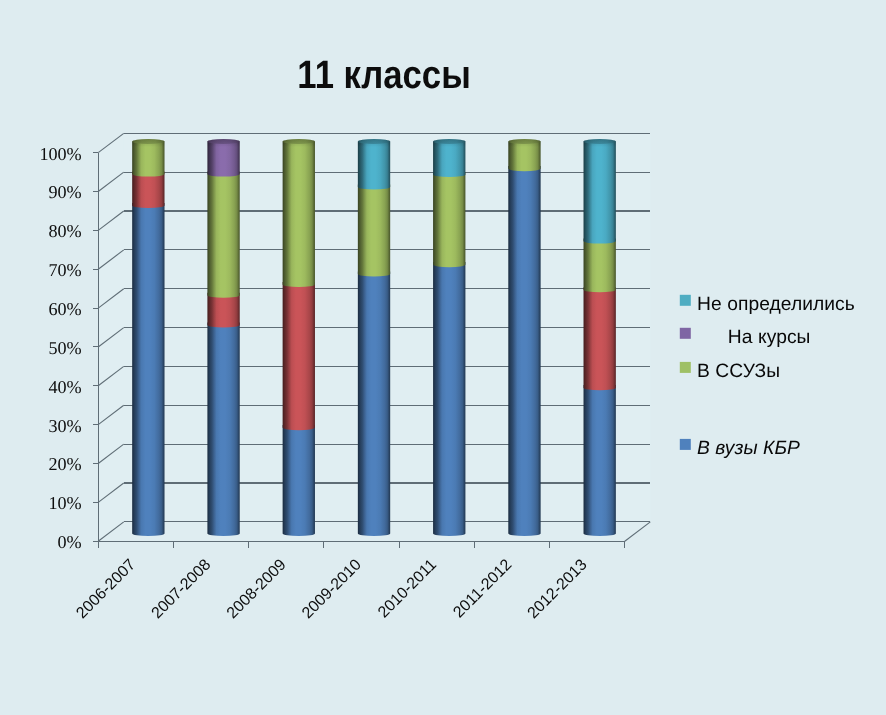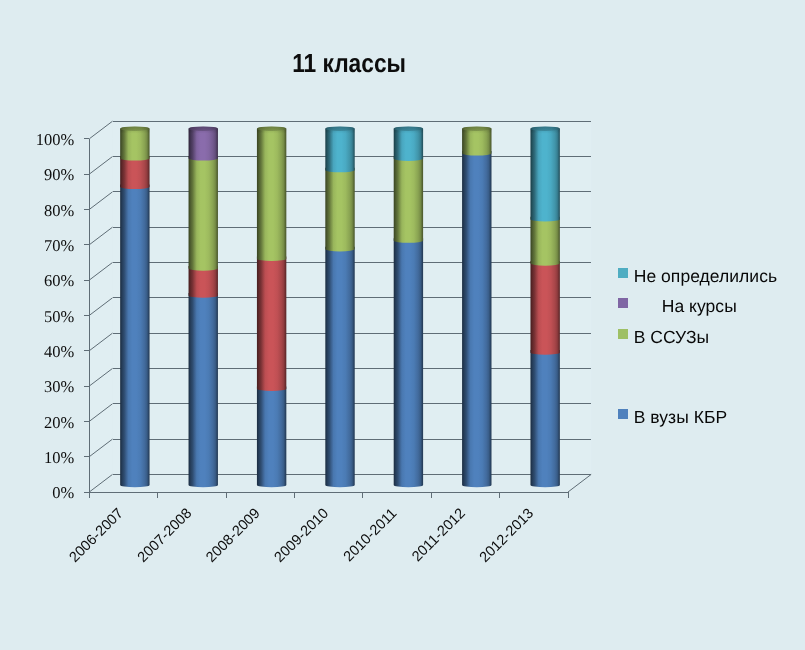--- a/index.html
+++ b/index.html
@@ -1,21 +1,21 @@
 <!DOCTYPE html>
 <html><head>
 <meta charset="utf-8">
 <title>11 классы</title>
 <style>
   html,body{margin:0;padding:0;}
   body{width:805px;height:650px;overflow:hidden;background:#deecf0;-webkit-font-smoothing:antialiased;text-rendering:geometricPrecision;
        font-family:"Liberation Sans",sans-serif;}
   #root{position:relative;width:805px;height:650px;background:#deecf0;}
   #chart-title{position:absolute;left:0;top:50px;width:698px;text-align:center;
-       font-size:26px;font-weight:bold;color:#0d0d0d;line-height:1;z-index:5;}
+       font-size:36px;font-weight:bold;color:#0d0d0d;line-height:1;z-index:5;}
   #chart-title span{display:inline-block;transform:scaleX(0.875);transform-origin:center;}
   #plot{position:absolute;left:0;top:0;z-index:1;}
   .axtick{font-family:"Liberation Serif",serif;font-size:16.5px;fill:#0d0d0d;}
   .catlbl{font-family:"Liberation Sans",sans-serif;font-size:14.5px;fill:#0d0d0d;}
   #legend{position:absolute;left:0;top:0;width:805px;height:650px;z-index:4;}
   .legend-row{position:absolute;left:618px;display:flex;align-items:flex-start;height:20px;}
   .legend-swatch{display:inline-block;flex:none;}
   .legend-label{display:inline-block;margin-left:5.5px;font-family:"Liberation Sans",sans-serif;
        font-size:17.5px;color:#080808;letter-spacing:0.05px;white-space:pre;line-height:1;}
 </style>
@@ -278,18 +278,18 @@
         <span class="legend-label">Не определились</span>
       </div>
       <div class="legend-row" style="top: 298.2px; gap: 28px;">
         <span class="legend-swatch" style="background: rgb(127, 102, 164); width: 10.2px; height: 10.2px;"></span>
         <span class="legend-label">На курсы</span>
       </div>
       <div class="legend-row" style="top: 328.7px;">
         <span class="legend-swatch" style="background: rgb(158, 192, 101); width: 10.2px; height: 10.2px;"></span>
         <span class="legend-label">В ССУЗы</span>
       </div>
-      <div class="legend-row" style="top: 409px;">
+      <div class="legend-row" style="top: 399px; font-style: italic;">
         <span class="legend-swatch" style="background: rgb(79, 129, 189); width: 10.2px; height: 10.2px;"></span>
         <span class="legend-label">В вузы КБР</span>
       </div>
     </div>
 </div>
 
 </body></html>

